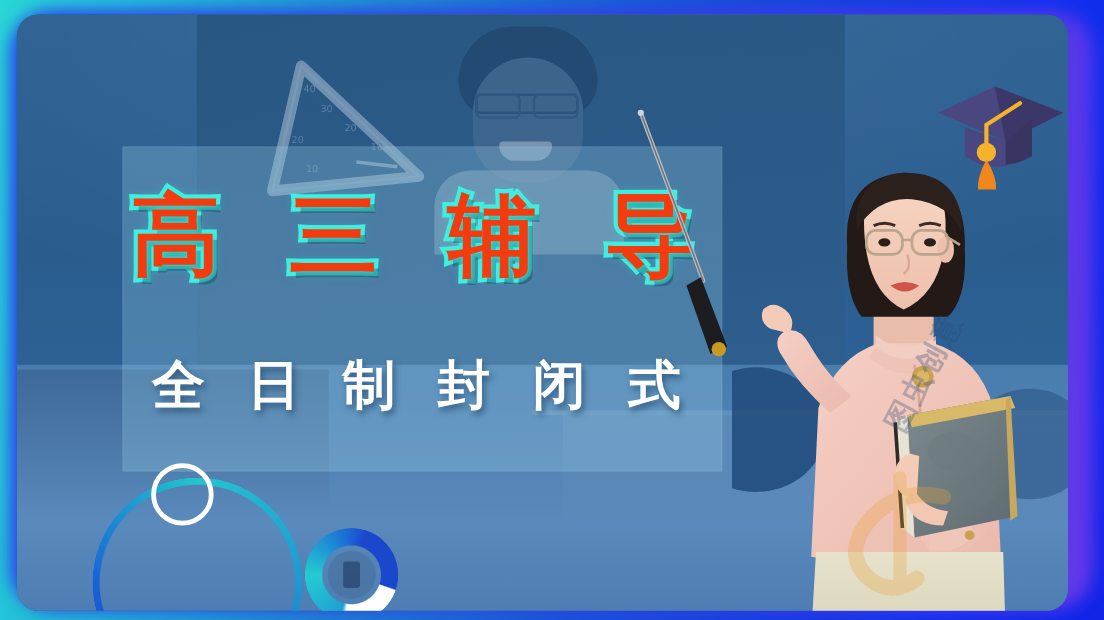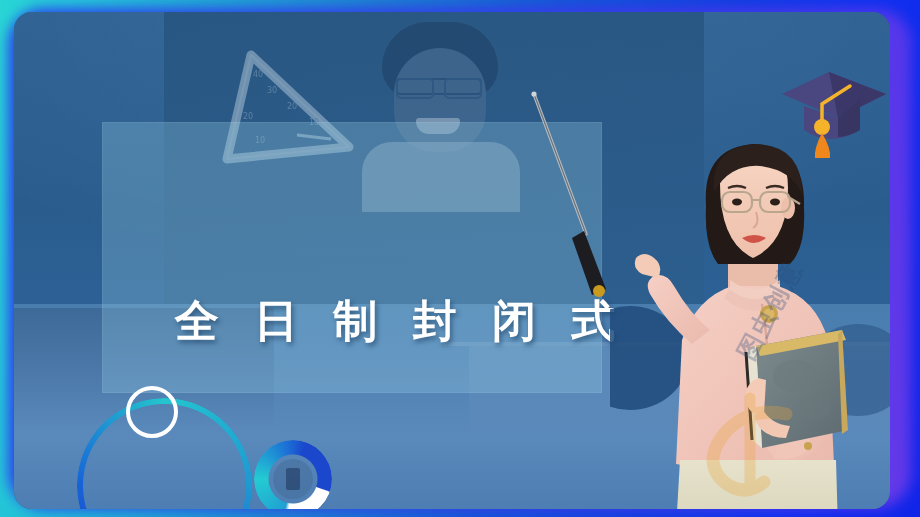--- a/index.html
+++ b/index.html
@@ -142,21 +142,20 @@
     white-space:nowrap;
   }
   .subTitle{
     position:absolute; left:88px; top:280px; width:500px;
     text-align:center;
     font-family:"DejaVu Sans","Liberation Sans",sans-serif;
     font-size:44px; font-weight:900; letter-spacing:10px;
     color:#ffffff;
     text-shadow:2px 3px 5px rgba(15,45,80,.55);
     white-space:nowrap;
-    margin-left:48px;
   }
 
   
   .cap{ position:absolute; left:750px; top:40px; width:130px; height:110px; }
   .cap svg{ width:100%; height:100%; }
 
   
   .ringBig{
     position:absolute; left:63px; top:386px; width:175px; height:175px;
     border-radius:50%;
@@ -242,20 +241,23 @@
           <text x="78" y="62">20</text>
             <text x="100" y="78">10</text>
           <text x="34" y="72">20</text>
             <text x="46" y="96">10</text>
         </g>
       </svg>
     </div>
 
     <div class="panel"></div>
 
+    <div class="titleWrap">
+      <div class="bigTitle">高 三 辅 导</div>
+    </div>
     <div class="subTitle">全 日 制  封 闭 式</div>
 
     <div class="cap">
       <svg viewBox="0 0 130 110">
         <path d="M18 42 L65 20 L122 42 L74 66 Z" fill="#4a4780"></path>
         <path d="M65 20 L122 42 L74 66 L65 20 Z" fill="#3b3869"></path>
         <path d="M40 54 L40 78 Q65 96 96 78 L96 46 L74 66 Z" fill="#4a4780"></path>
         <path d="M74 66 L96 46 L96 78 Q84 85 74 85 Z" fill="#383563"></path>
         <path d="M86 34 L58 52 L58 72" fill="none" stroke="#F5B32C" stroke-width="3.5" stroke-linecap="round"></path>
         <circle cx="58" cy="75" r="8" fill="#F5B32C"></circle>

